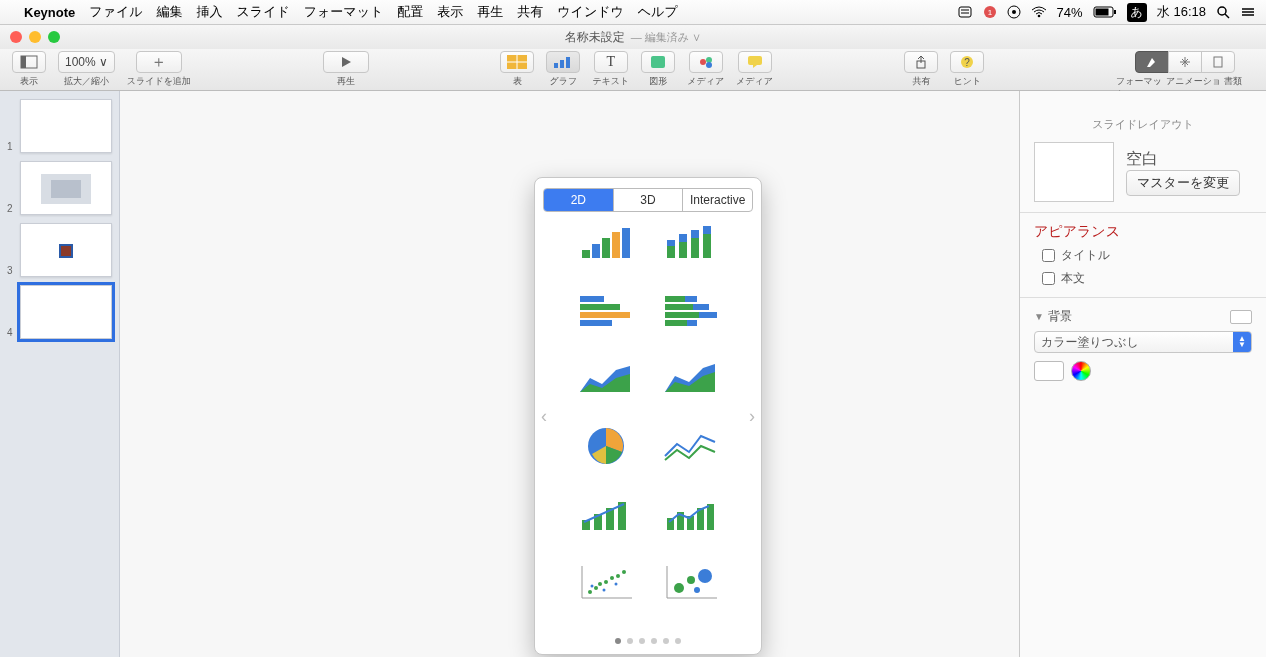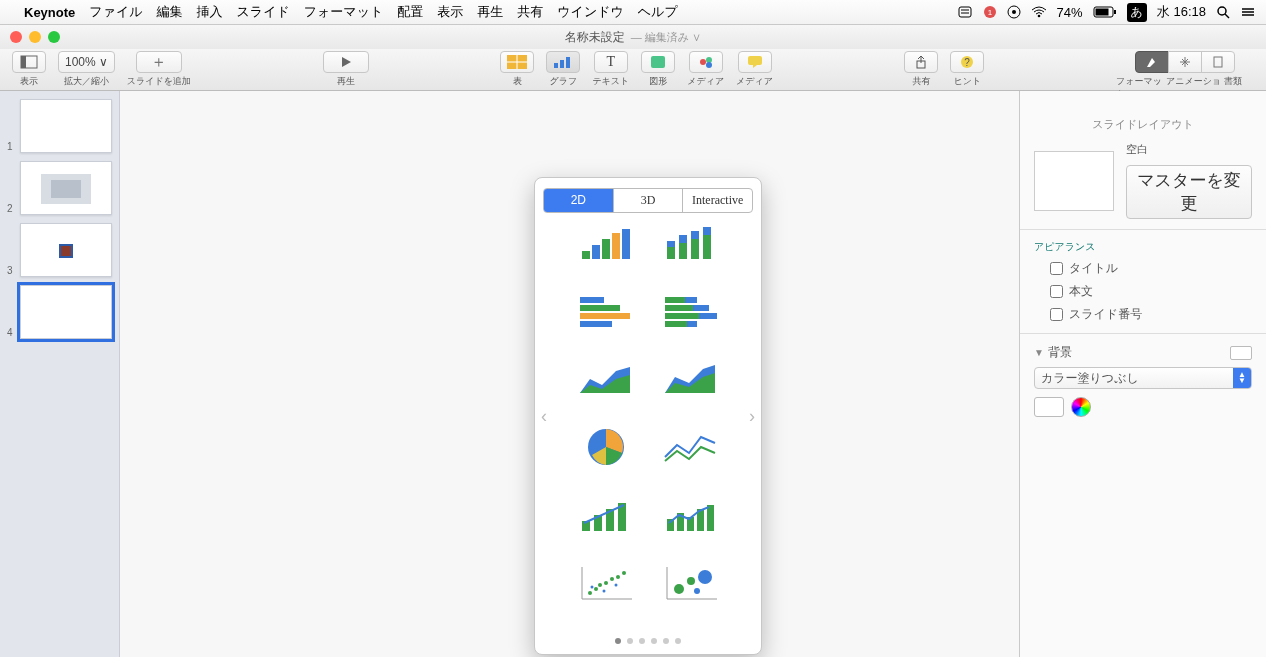--- a/index.html
+++ b/index.html
@@ -34,38 +34,38 @@
 .main{display:flex;height:calc(657px - 22px - 24px - 42px);}
 .sidebar{width:120px;background:#e2e6ec;border-right:1px solid #c8cdd6;overflow-y:auto;padding-top:4px;}
 .thumb{width:92px;height:54px;background:#fff;margin:4px 4px 8px 20px;border:1px solid #c9cdd5;box-shadow:0 1px 2px rgba(0,0,0,0.1);position:relative;}
 .thumb.selected{outline:3px solid #2f6fe0;}
 .thumb-num{position:absolute;left:-14px;bottom:0;font-size:10px;color:#666;}
 .canvas{flex:1;background:#f7f7f7;position:relative;border-right:1px solid #c9c9c9;}
 .inspector{width:246px;background:#fafafa;padding:26px 14px;font-size:12px;color:#555;}
 .inspector h4{font-size:11px;font-weight:400;color:#888;text-align:center;margin-bottom:10px;}
 .section-row{display:flex;align-items:center;margin-bottom:10px;}
 .layout-thumb{width:80px;height:60px;border:1px solid #ccc;background:#fff;margin-right:12px;}
-.btn{border:1px solid #c7c7c7;border-radius:4px;background:linear-gradient(#fdfdfd,#efefef);padding:3px 10px;font-size:17px;color:#333;display:inline-block;text-align:center;}
+.btn{border:1px solid #c7c7c7;border-radius:4px;background:linear-gradient(#fdfdfd,#efefef);padding:3px 10px;font-size:13px;color:#333;display:inline-block;text-align:center;}
 .btn.wide{width:100%;}
 .sep{border-top:1px solid #ddd;margin:10px -14px;}
-.cbrow{display:flex;align-items:center;margin:6px 16px;}
+.cbrow{display:flex;align-items:center;margin:6px 8px;}
 .cbrow input{margin-right:6px;}
 .bghead{display:flex;align-items:center;margin:6px 0;}
 .bghead .tri{margin-right:4px;color:#888;font-size:10px;}
 .select{border:1px solid #c7c7c7;border-radius:4px;height:22px;background:linear-gradient(#fff,#f2f2f2);display:flex;align-items:center;padding:0 6px;font-size:12px;position:relative;}
 .select .handle{position:absolute;right:0;top:0;width:18px;height:100%;background:#3d7cf0;border-radius:0 3px 3px 0;display:flex;flex-direction:column;align-items:center;justify-content:center;color:#fff;font-size:8px;line-height:6px;}
 .colorwell{width:30px;height:20px;border:1px solid #bbb;border-radius:3px;background:#fff;display:inline-block;vertical-align:middle;}
 .colorwheel{width:20px;height:20px;border-radius:50%;background:conic-gradient(red,yellow,lime,cyan,blue,magenta,red);border:1px solid #aaa;display:inline-block;vertical-align:middle;margin-left:4px;}
 
 .popover{position:absolute;left:414px;top:86px;width:228px;height:478px;background:#fff;border:1px solid #c7c7c7;border-radius:8px;box-shadow:0 8px 24px rgba(0,0,0,0.25);padding:10px 8px;}
 .popover::before{content:"";position:absolute;top:-8px;left:108px;border:8px solid transparent;border-bottom-color:#fff;}
 .segtabs{display:flex;border:1px solid #bbb;border-radius:4px;overflow:hidden;margin-bottom:2px;}
 .segtab{flex:1;text-align:center;padding:4px 0;font-size:12px;color:#333;}
 .segtab.sel{background:#3d7cf0;color:#fff;}
-.segtab+.segtab{border-left:1px solid #bbb;font-family:Liberation Serif, serif;}
+.segtab+.segtab{border-left:1px solid #bbb;}
 .chart-grid{display:grid;grid-template-columns:1fr 1fr;gap:12px 8px;padding:0 24px;}
 .chart-cell{height:56px;display:flex;align-items:center;justify-content:center;border-radius:4px;}
 .pager-arrow{position:absolute;top:50%;transform:translateY(-50%);color:#bbb;font-size:18px;}
 .pager-arrow.left{left:6px;}.pager-arrow.right{right:6px;}
 .dots{position:absolute;bottom:10px;left:0;right:0;display:flex;justify-content:center;gap:6px;}
 .dots span{width:6px;height:6px;border-radius:50%;background:#ccc;}
 .dots span.on{background:#888;}
 .swatch{width:22px;height:14px;border:1px solid #bbb;border-radius:2px;background:#fff;}
 </style>
 </head>
@@ -452,37 +452,33 @@
         <span></span>
       </div>
     </div>
   </div>
 
   <div class="inspector">
     <h4>スライドレイアウト</h4>
     <div class="section-row">
       <div class="layout-thumb"></div>
       <div style="flex:1;">
-        <div style="font-size:11px;margin-bottom:8px;">空白</div>
+        <div style="font-size:16px;margin-bottom:0;">空白</div>
         <div class="btn">マスターを変更</div>
       </div>
     </div>
     <div class="sep"></div>
-    <div style="font-size:10px;color:#0f766e;">アピアランス</div>
+    <div style="font-size:14px;color:#b91c1c;">アピアランス</div>
     <div class="cbrow">
         <input type="checkbox" style="">
         <span>タイトル</span>
       </div>
     <div class="cbrow">
         <input type="checkbox" style="">
         <span>本文</span>
-      </div>
-    <div class="cbrow">
-        <input type="checkbox" style="">
-        <span>スライド番号</span>
       </div>
     <div class="sep"></div>
     <div class="bghead">
       <span class="tri">▼</span>
       <span style="flex:1;">背景</span>
       <span class="swatch"></span>
     </div>
     <div class="select">
       <span>カラー塗りつぶし</span>
       <span class="handle">▲<br>▼</span>

